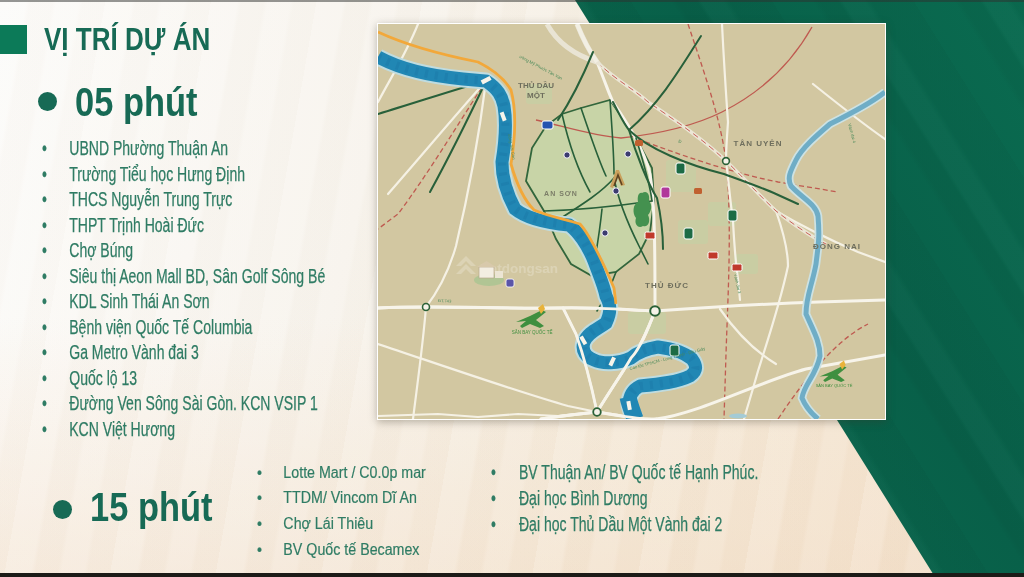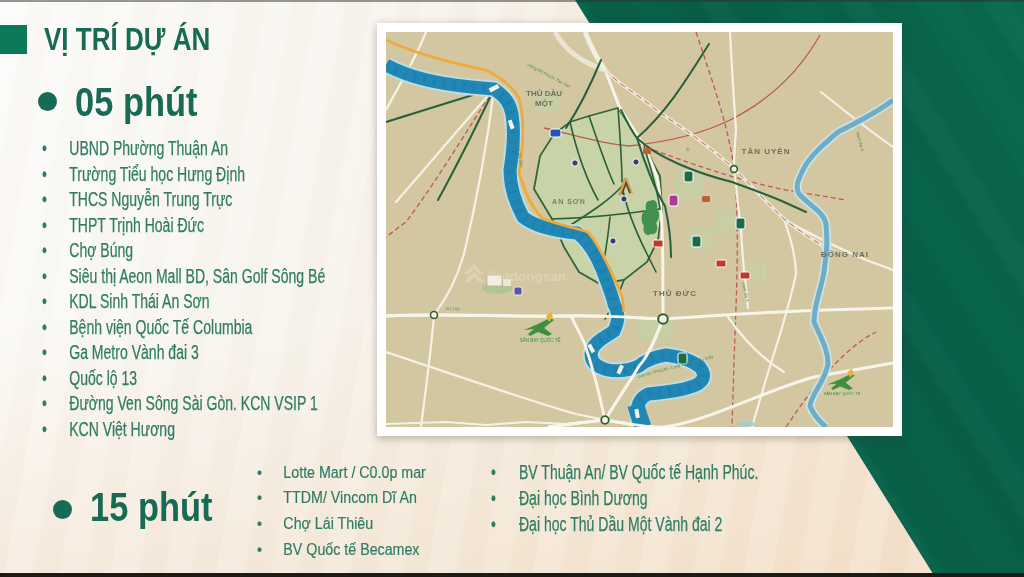--- a/index.html
+++ b/index.html
@@ -62,21 +62,21 @@
   <div>•<span style="padding-left:24px;">BV Quốc tế Becamex</span></div>
 </div>
 
 <div class="abs" style="left:491px;top:460px;font-size:19.5px;color:#2f7c64;-webkit-text-stroke:0.25px #2f7c64;line-height:25.8px;transform:scaleX(0.72);transform-origin:left top;white-space:nowrap;">
   <div>•<span style="padding-left:32px;">BV Thuận An/ BV Quốc tế Hạnh Phúc.</span></div>
   <div>•<span style="padding-left:32px;">Đại học Bình Dương</span></div>
   <div>•<span style="padding-left:32px;">Đại học Thủ Dầu Một Vành đai 2</span></div>
 </div>
 
 <div class="abs" id="mapframe" style="left:377px;top:23px;width:507px;height:395px;background:#fff;
-     padding:9px;box-shadow:0 2px 8px rgba(60,55,40,0.35);">
+     padding:1px;box-shadow:0 2px 8px rgba(60,55,40,0.35);">
 <svg width="507" height="395" viewBox="0 0 507 395">
 
   <rect x="0" y="0" width="507" height="395" fill="#d2c7a1"></rect>
 
   <g fill="#c3d3a6" opacity="0.55">
     <rect x="288" y="136" width="30" height="32" rx="3"></rect>
     <rect x="330" y="178" width="28" height="24" rx="3"></rect>
     <rect x="300" y="196" width="30" height="24" rx="3"></rect>
     <rect x="250" y="288" width="38" height="22" rx="3"></rect>
     <rect x="356" y="230" width="24" height="20" rx="3"></rect>

